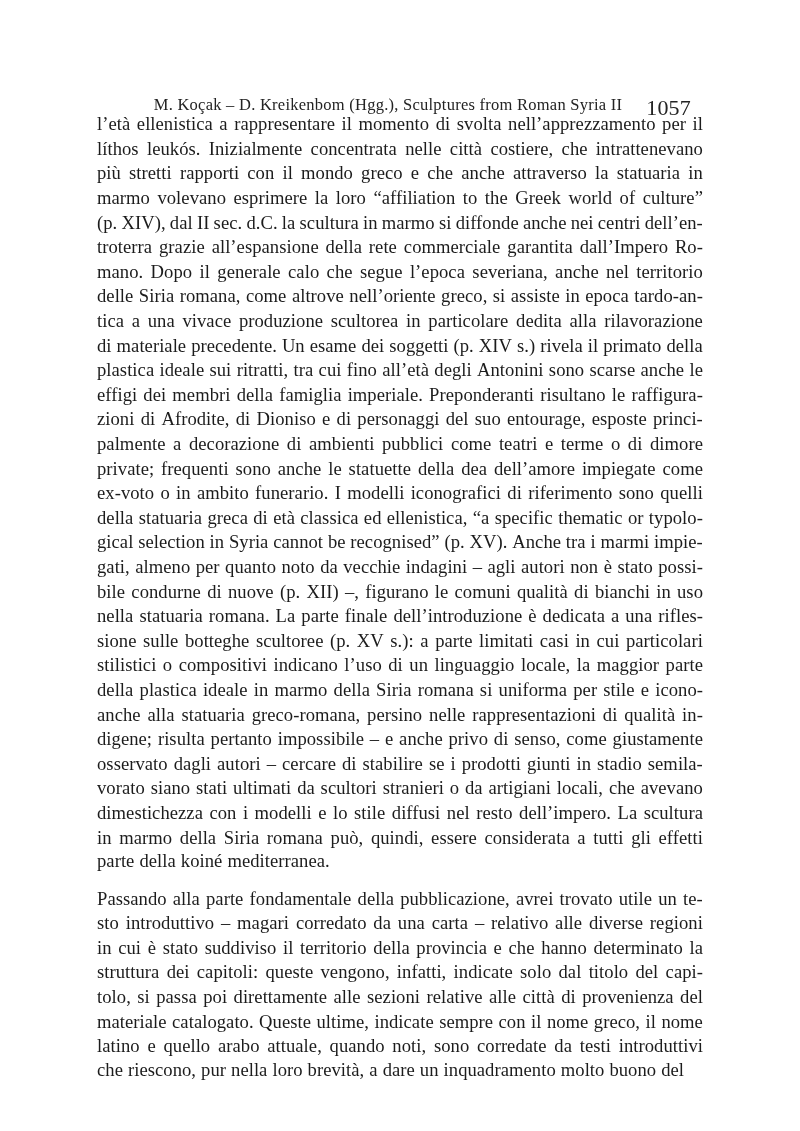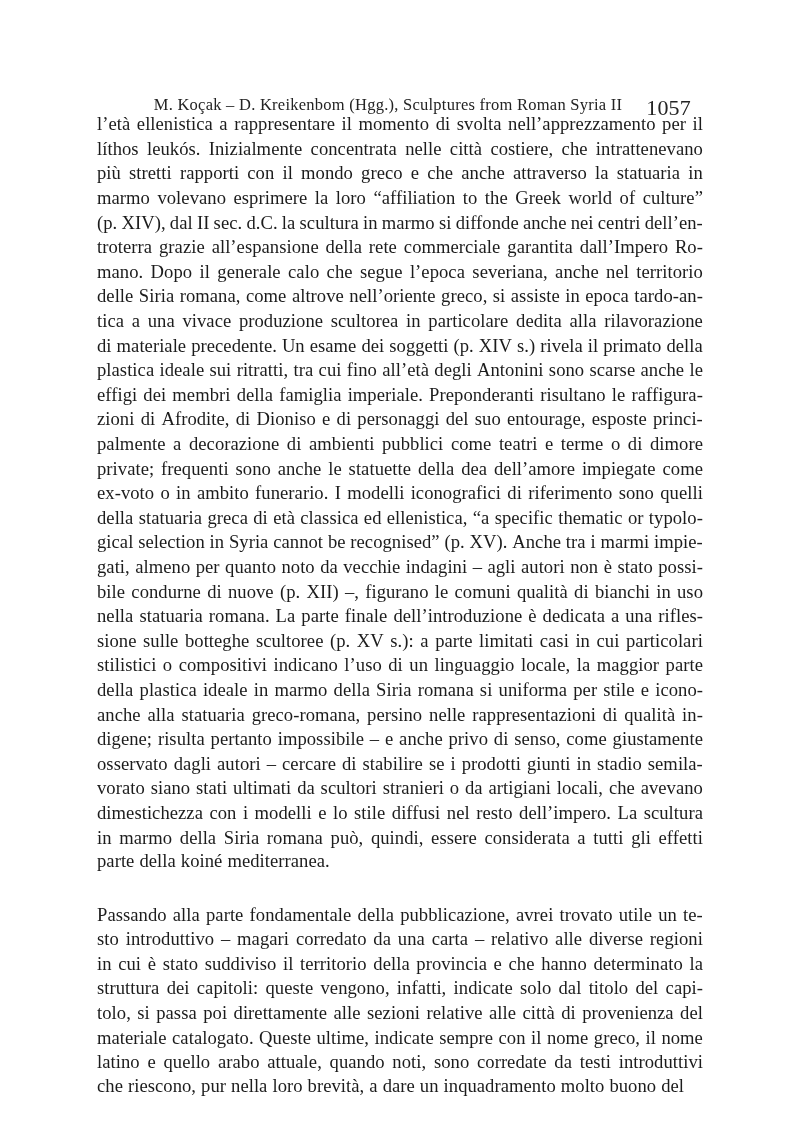--- a/index.html
+++ b/index.html
@@ -53,21 +53,21 @@
   .textblock {
     position: absolute;
     left: 97px;
     top: 112px;
     width: 606px;
   }
   .para {
     margin: 0;
   }
   .para + .para {
-    margin-top: 28px;
+    margin-top: 12px;
   }
 
   
   .ln {
     display: flex;
     width: 100%;
     height: 24.6px;
     align-items: baseline;
     font-size: 18.6px;
     letter-spacing: 0.05px;

